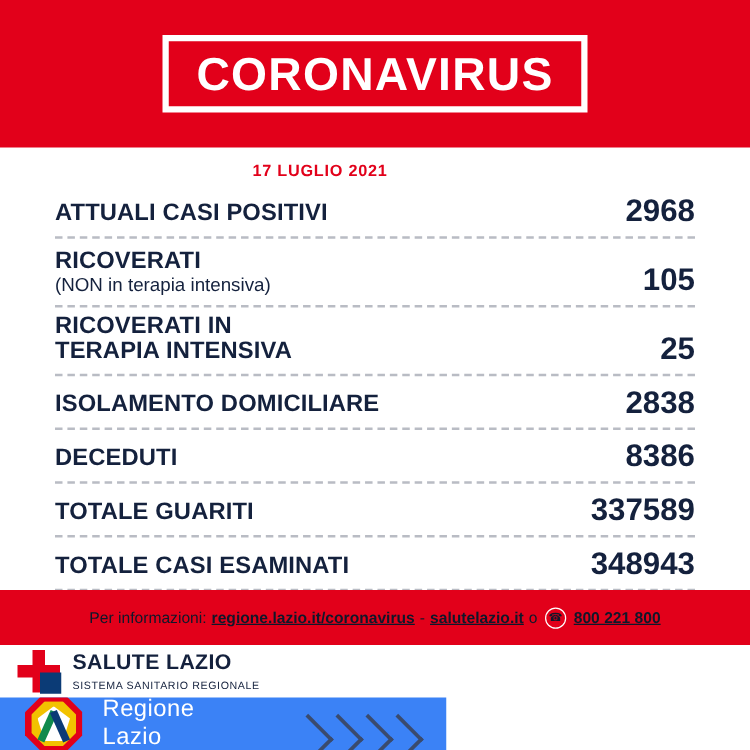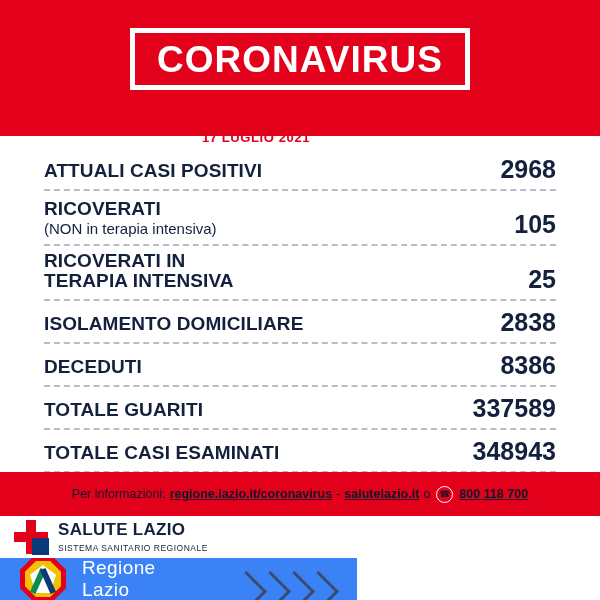--- a/index.html
+++ b/index.html
@@ -19,21 +19,21 @@
     height: 600px;
     background: #ffffff;
   }
 
   
   .header-band {
     position: absolute;
     left: 0;
     top: 0;
     width: 600px;
-    height: 136px;
+    height: 118px;
     background: #e2001a;
   }
   .title-box {
     position: absolute;
     left: 130px;
     top: 28px;
     width: 340px;
     height: 62px;
     border: 5px solid #ffffff;
     box-sizing: border-box;
@@ -359,21 +359,21 @@
   </div>
 
   <div class="info-band">
     <div class="info-text">
       <span>Per informazioni:</span>
       <b>regione.lazio.it/coronavirus</b>
       <span>-</span>
       <b>salutelazio.it</b>
       <span>o</span>
       <span class="phone-icon">☎</span>
-      <b>800 118 700</b>
+      <b>800 221 800</b>
     </div>
   </div>
 
   <div class="footer">
 
     <div class="footer-left">
       <div class="cross">
         <div class="cv"></div>
         <div class="ch"></div>
         <div class="box"></div>

